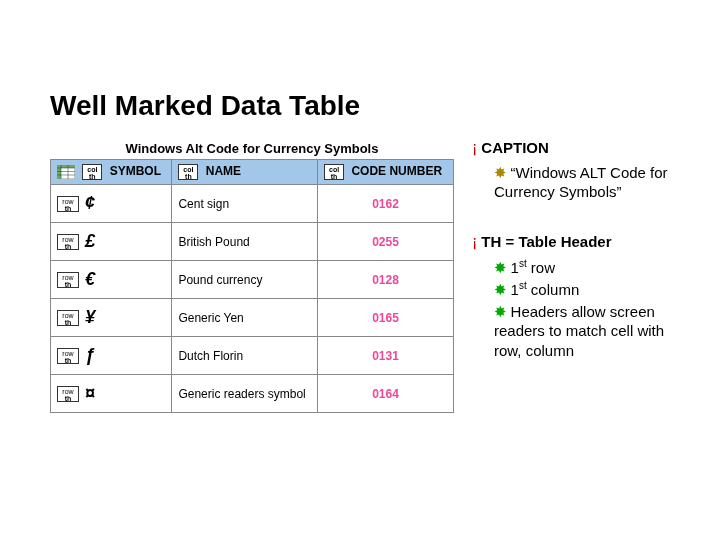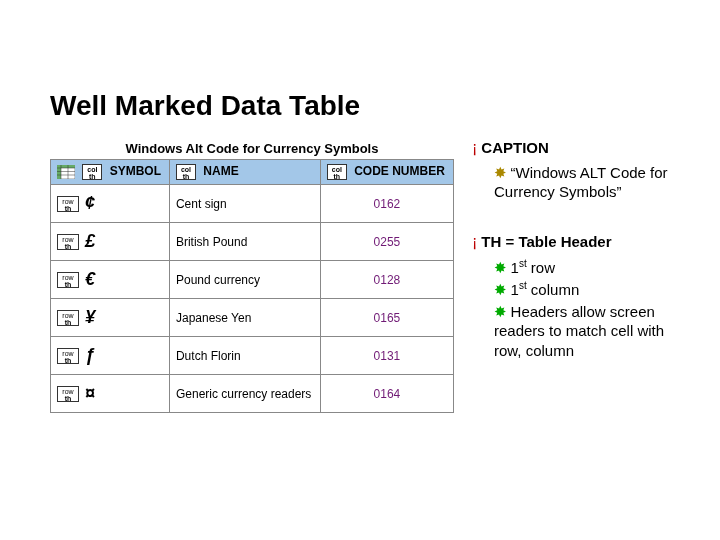--- a/index.html
+++ b/index.html
@@ -44,22 +44,22 @@
     text-align: left;
   }
   tbody td, tbody th {
     border: 1px solid #888;
     padding: 8px 6px;
     background: #fff;
     text-align: left;
     font-weight: normal;
   }
   tbody td.code {
-    color: #701a75;
-    font-weight: normal;
+    color: #ec4899;
+    font-weight: bold;
     text-align: center;
   }
   .table-icon {
     display: inline-block;
     width: 18px;
     height: 14px;
     vertical-align: middle;
     margin-right: 4px;
   }
   .rowth {
@@ -165,31 +165,31 @@
           <td>British Pound</td>
           <td class="code">0255</td>
         </tr>
         <tr>
           <th class="rowhead"><span class="rowth"></span><span class="sym">€</span></th>
           <td>Pound currency</td>
           <td class="code">0128</td>
         </tr>
         <tr>
           <th class="rowhead"><span class="rowth"></span><span class="sym">¥</span></th>
-          <td>Japanese Yen</td>
+          <td>Generic Yen</td>
           <td class="code">0165</td>
         </tr>
         <tr>
           <th class="rowhead"><span class="rowth"></span><span class="sym">ƒ</span></th>
           <td>Dutch Florin</td>
           <td class="code">0131</td>
         </tr>
         <tr>
           <th class="rowhead"><span class="rowth"></span><span class="sym">¤</span></th>
-          <td>Generic currency readers</td>
+          <td>Generic readers symbol</td>
           <td class="code">0164</td>
         </tr>
       </tbody>
     </table>
   </div>
 
   <div class="notes">
     <div class="lvl1">
       <span class="bullet">¡</span><span class="label">CAPTION</span>
     </div>

